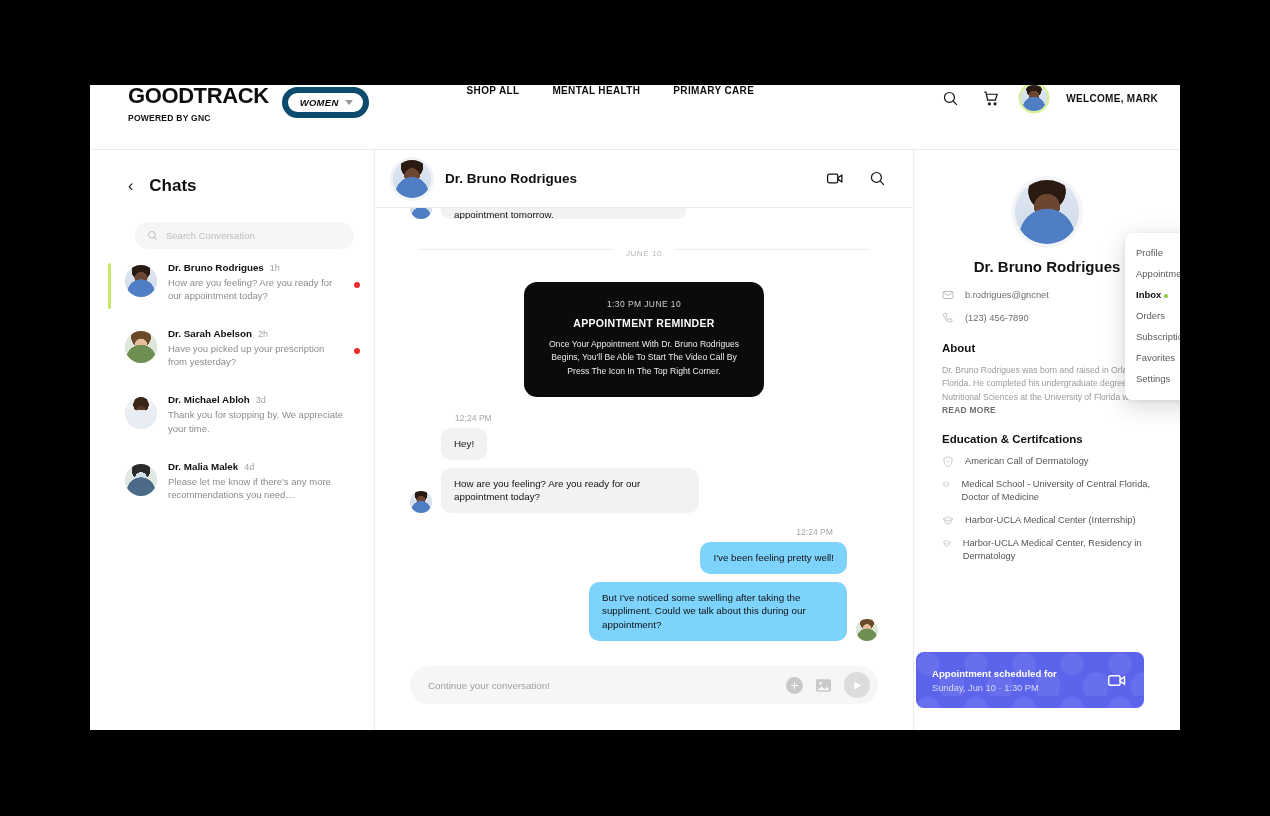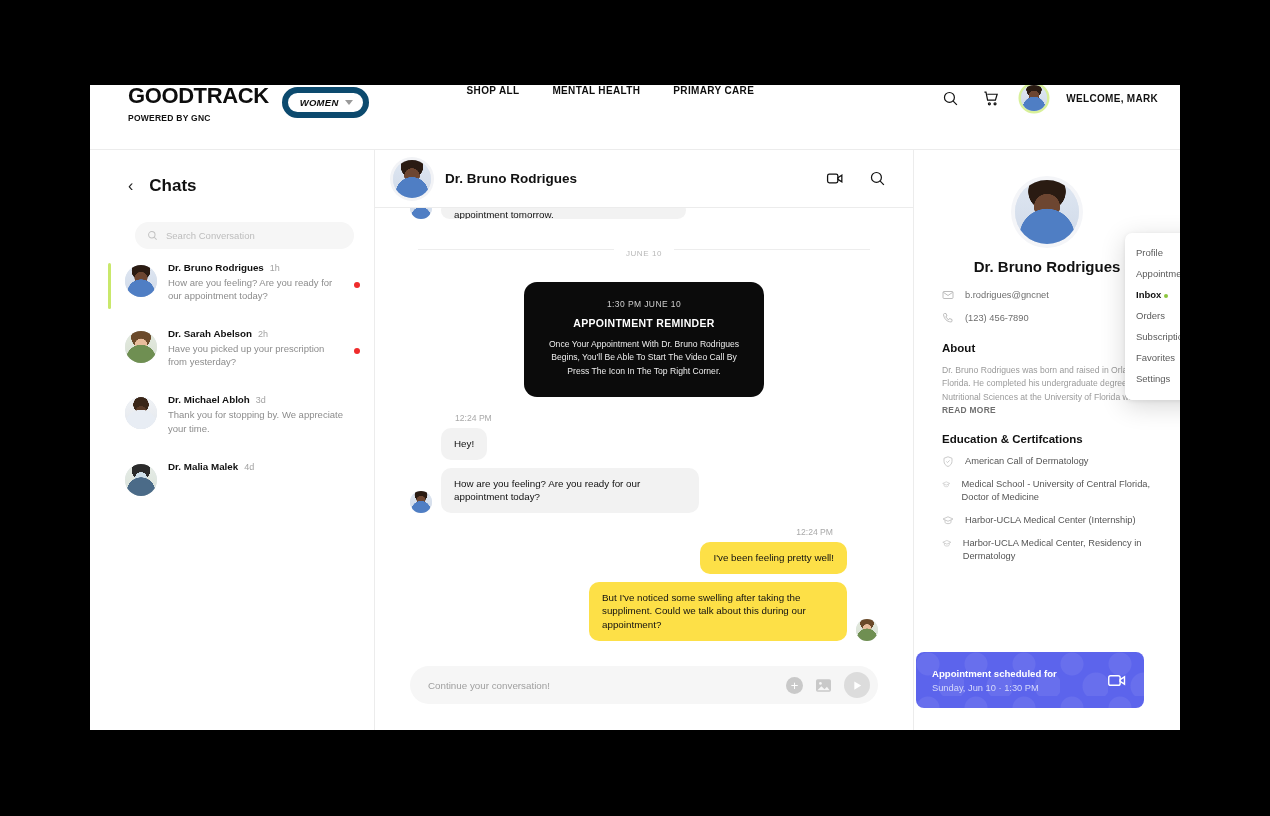--- a/index.html
+++ b/index.html
@@ -261,21 +261,21 @@
   .row { display: flex; align-items: flex-end; gap: 9px; }
   .row.left { margin-left: 0; }
   .row.right { justify-content: flex-end; }
   .bubble {
     border-radius: 10px; padding: 9px 13px;
     font-size: 9.8px; line-height: 1.4; color: #111;
     max-width: 258px;
   }
   .bubble.in { background: #f2f2f2; margin-left: 31px; }
   .bubble.in.withav { margin-left: 0; }
-  .bubble.out { background: #fde047; }
+  .bubble.out { background: #7dd3fc; }
   .spacer-av { width: 22px; flex: none; }
 
   .composer {
     flex: none; height: 72px;
     display: flex; align-items: center;
     padding: 0 35px 18px 35px;
   }
   .composer-inner {
     flex: 1; height: 38px;
     background: #f6f6f6; border-radius: 19px;
@@ -467,20 +467,21 @@
 
       <div class="chat-item">
         <div class="c-avatar">
             <div class="face f4"></div>
           </div>
         <div class="c-body">
           <div class="c-name-row">
             <span class="c-name">Dr. Malia Malek</span>
             <span class="c-time">4d</span>
           </div>
+          <div class="c-preview">Please let me know if there's any more recommendations you need…</div>
         </div>
         <div class="unread hidden"></div>
       </div>
     </aside>
 
     <section class="conv">
       <div class="conv-head">
         <div class="conv-av">
             <div class="face"></div>
           </div>

